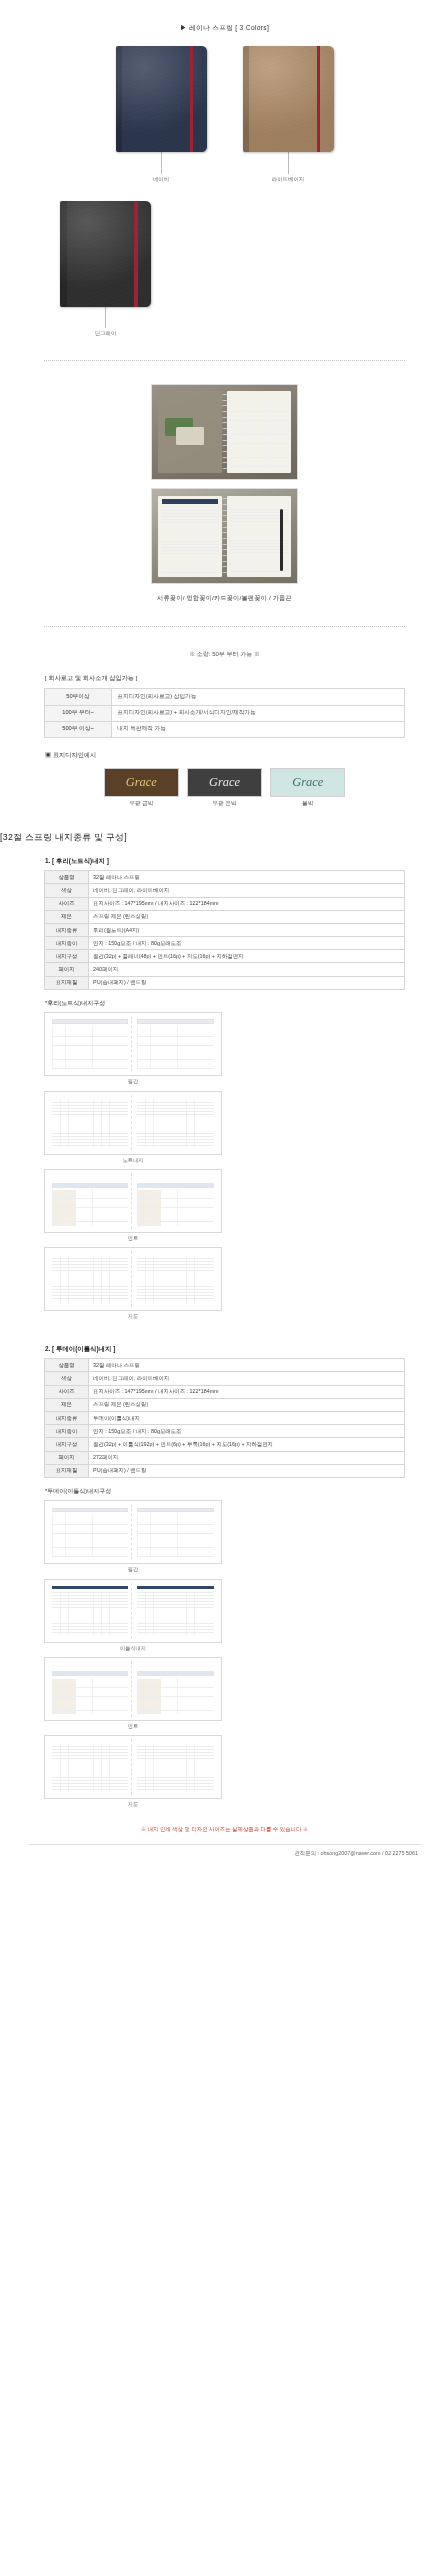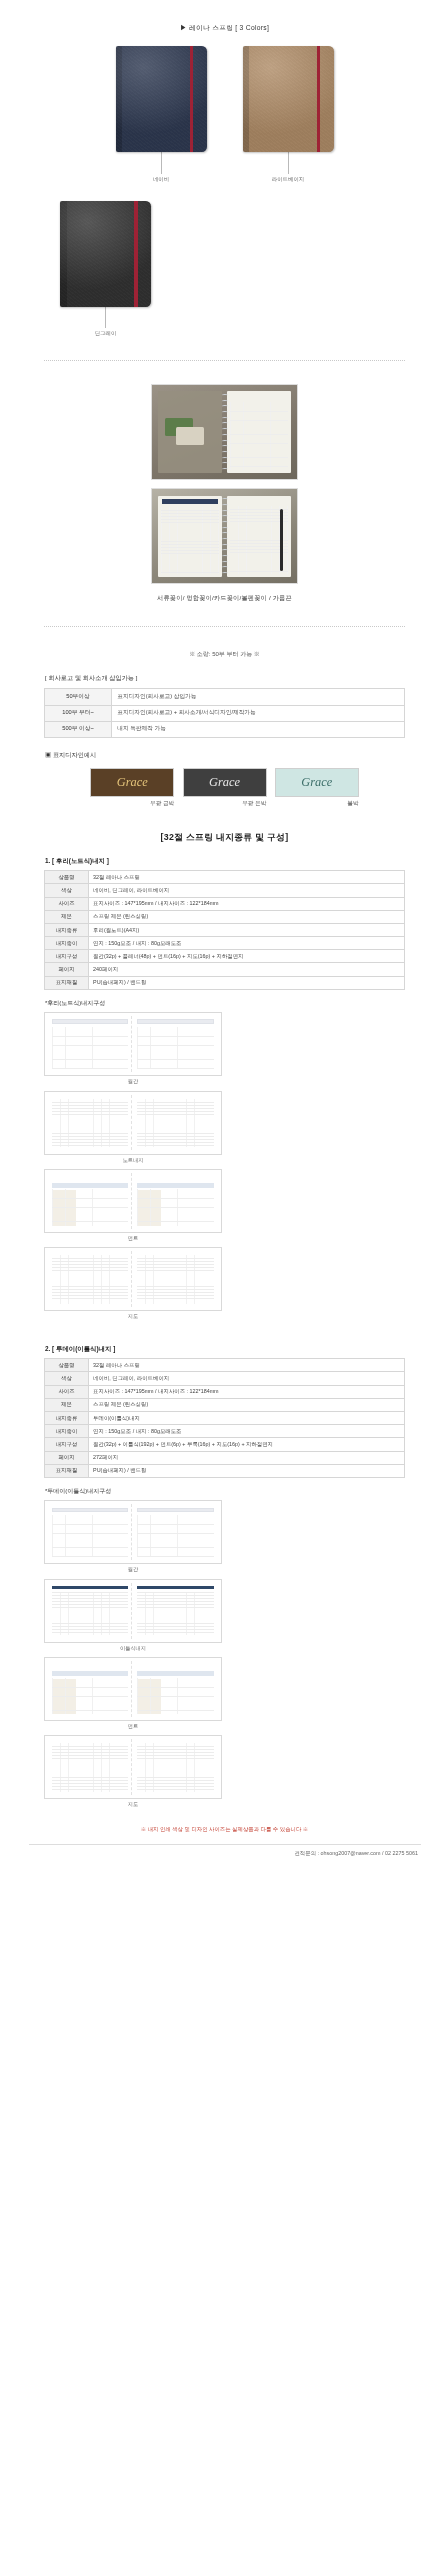--- a/index.html
+++ b/index.html
@@ -87,33 +87,33 @@
 
   
   .sec-label { font-size: 6.2px; color: #333; margin: 0 0 5.2px 1px; }
   .wrap-700 { width: 361px; margin: 0 auto; }
   .tbl { width: 100%; border-collapse: collapse; font-size: 5.7px; }
   .tbl td { border: 0.5px solid #d6d6d6; padding: 3.6px 5.2px; color: #444; }
   .tbl td.k { width: 67px; background: #f4f4f4; text-align: center; color: #333; }
 
   
   .foil-row { display: flex; justify-content: center; gap: 8.2px; margin-top: 7.2px; }
-  .foil { width: 84px; text-align: right; }
+  .foil { width: 75px; text-align: center; }
   .foil-box {
     height: 29px; border: 0.5px solid #cfcfcf; display: flex; align-items: center; justify-content: center;
     font-family: "Liberation Serif", serif; font-style: italic; font-size: 12.4px;
   }
   .foil-gold { background: #5a4026; color: #e3c37a; }
   .foil-silver { background: #3f3f3f; color: #e8e8e8; }
   .foil-clear { background: #cfe6e3; color: #3d6f6a; }
   .foil-cap { font-size: 5.7px; color: #555; margin-top: 3.1px; }
 
   
   .big-title {
-    text-align: center; font-size: 8.8px; font-weight: bold; color: #222;
+    font-size: 8.8px; font-weight: normal; color: #222;
     margin: 24px 0 13.4px 0; letter-spacing: 0.3px;
   }
 
   
   .spec-head { font-size: 6.4px; font-weight: bold; color: #222; margin: 0 0 4.1px 1px; }
   .spec-tbl { width: 100%; border-collapse: collapse; font-size: 5.4px; }
   .spec-tbl td { border: 0.5px solid #d6d6d6; padding: 2.6px 4.1px; color: #444; vertical-align: middle; }
   .spec-tbl td.k { width: 44px; background: #f0f0f0; text-align: center; color: #333; }
 
   .sub-head { font-size: 6px; color: #333; margin: 9.3px 0 4.1px 1px; }

